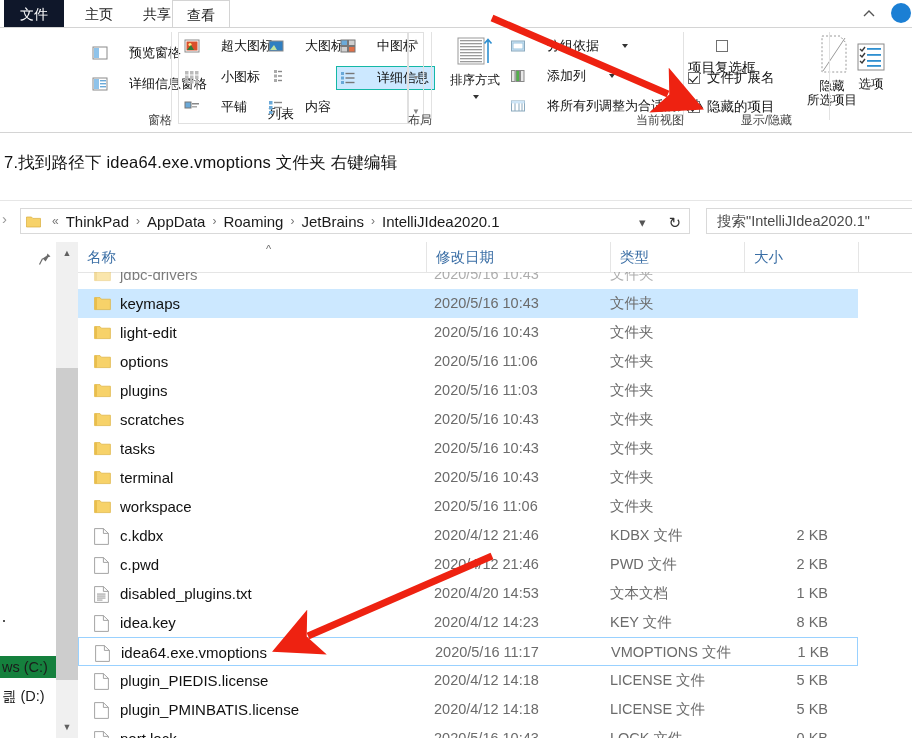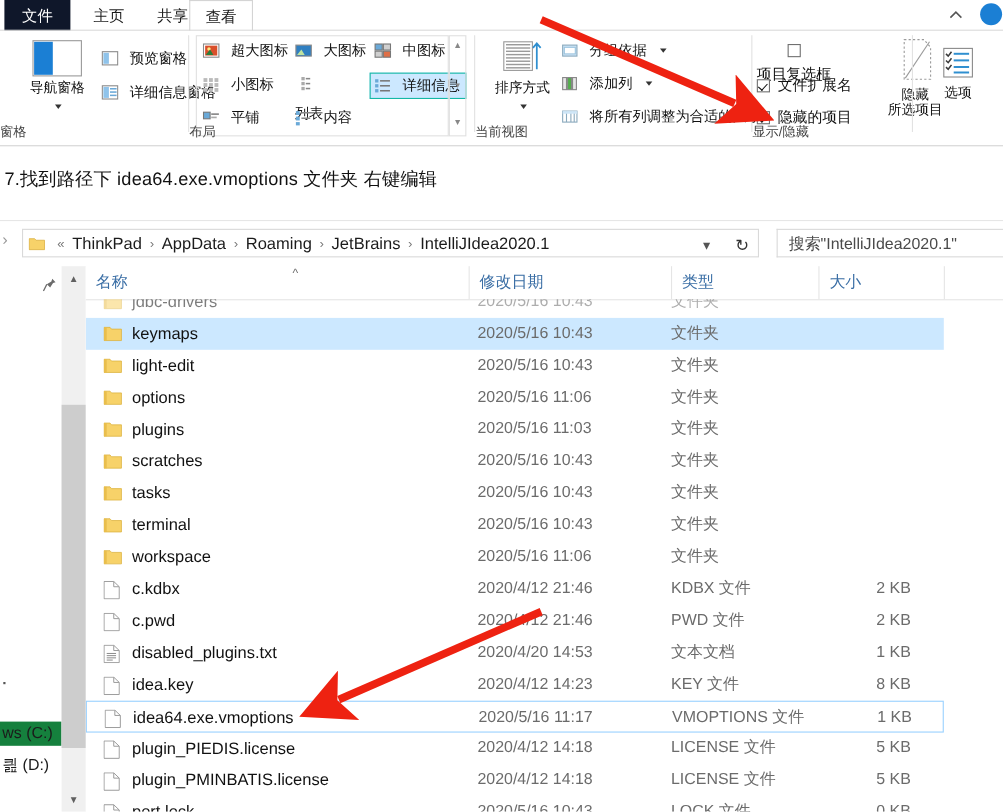--- a/index.html
+++ b/index.html
@@ -19,24 +19,24 @@
        box-sizing:border-box;height:29px;}
   #tabstrip .strip-bottom{position:absolute;left:0;top:27px;width:912px;height:1px;background:#d4d4d4;}
   #ribbon-collapse{position:absolute;right:34px;top:5px;width:18px;height:18px;cursor:pointer;}
   #help-btn{position:absolute;right:0px;top:2px;width:24px;height:24px;cursor:pointer;}
 
   
   #ribbon{position:absolute;left:0;top:28px;width:912px;height:105px;background:#ffffff;
           border-bottom:1px solid #d4d4d4;box-sizing:border-box;}
   .rgroup{position:absolute;top:0;height:104px;}
   .rgroup .gsep{position:absolute;right:0;top:4px;width:1px;height:88px;background:#e2e2e2;}
-  .glabel{position:absolute;bottom:3px;width:100%;text-align:left;font-size:12px;color:#444;}
+  .glabel{position:absolute;bottom:3px;width:100%;text-align:right;font-size:12px;color:#444;}
   .bigbtn{position:absolute;text-align:center;cursor:pointer;}
   .bigbtn .bcap{font-size:12.5px;color:#111;line-height:14px;}
-  .smallbtn{position:absolute;display:flex;align-items:center;gap:10px;cursor:pointer;font-size:13px;color:#111;white-space:nowrap;}
+  .smallbtn{position:absolute;display:flex;align-items:center;gap:21px;cursor:pointer;font-size:13px;color:#111;white-space:nowrap;}
   .smallbtn.sel{background:#cce8ff;border:1px solid #14b8a6;}
   .chkrow{position:absolute;display:flex;align-items:center;gap:7px;cursor:pointer;font-size:13.5px;color:#111;white-space:nowrap;}
   .cbox{width:12px;height:12px;border:1px solid #707070;background:#fff;box-sizing:border-box;position:relative;flex:0 0 auto;}
   .cbox.on:after{content:"";position:absolute;left:2px;top:1px;width:4px;height:7px;border:solid #111;border-width:0 1.6px 1.6px 0;transform:rotate(42deg);}
   .micon{width:16px;height:16px;flex:0 0 auto;}
   .caret{display:inline-block;width:0;height:0;border-left:3.5px solid transparent;border-right:3.5px solid transparent;border-top:4px solid #333;margin-left:2px;}
   .layoutbox{position:absolute;border:1px solid transparent;}
   #layout-scroll{position:absolute;width:14px;}
   .lsbtn{width:14px;height:13px;display:flex;align-items:center;justify-content:center;color:#888;font-size:8px;cursor:pointer;}
 
@@ -106,30 +106,20 @@
   <div id="help-btn">
     <svg width="24" height="24" viewBox="0 0 24 24">
         <circle cx="13" cy="11" r="10" fill="#1b7fd4"></circle>
       </svg>
   </div>
 </div>
 
 <div id="ribbon">
 
   <div class="rgroup" style="left:0;width:172px;">
-    <div class="bigbtn" style="left:14px;top:8px;width:76px;">
-      <span>
-        <svg width="46" height="34" viewBox="0 0 46 34">
-          <rect x="1" y="1" width="44" height="32" fill="#fff" stroke="#9a9a9a"></rect>
-          <rect x="2" y="2" width="17" height="30" fill="#1b7fd4"></rect>
-        </svg>
-      </span>
-      <div class="bcap">导航窗格</div>
-      <span class="caret" style="margin-top:1px;"></span>
-    </div>
     <div class="smallbtn" style="left:92px;top:16px;">
       <span class="micon">
         <svg width="16" height="16" viewBox="0 0 16 16">
             <rect x="1" y="2" width="14" height="12" fill="#fff" stroke="#8a8a8a"></rect>
             <rect x="2" y="3" width="5" height="10" fill="#8fc3ea"></rect>
           </svg>
       </span>
       <span>预览窗格</span>
     </div>
     <div class="smallbtn" style="left:92px;top:47px;">

